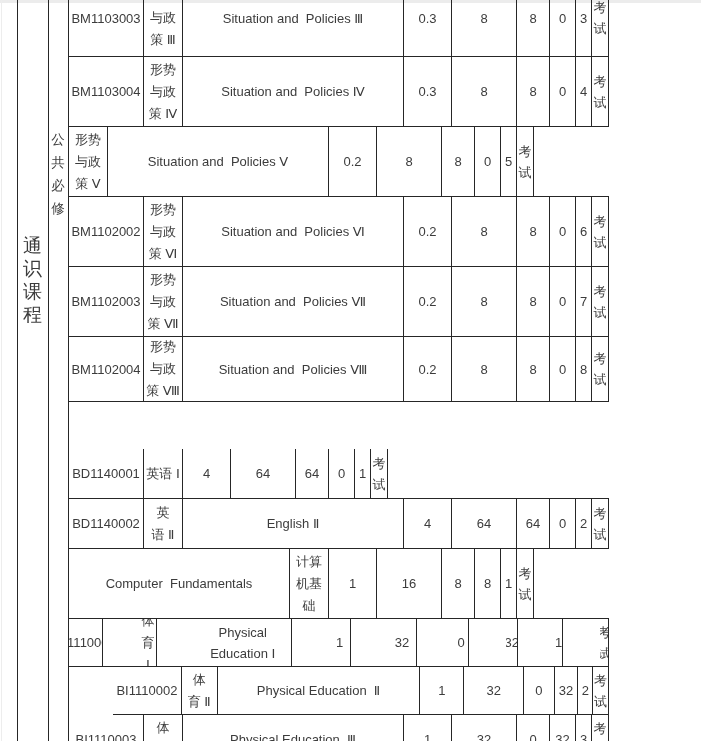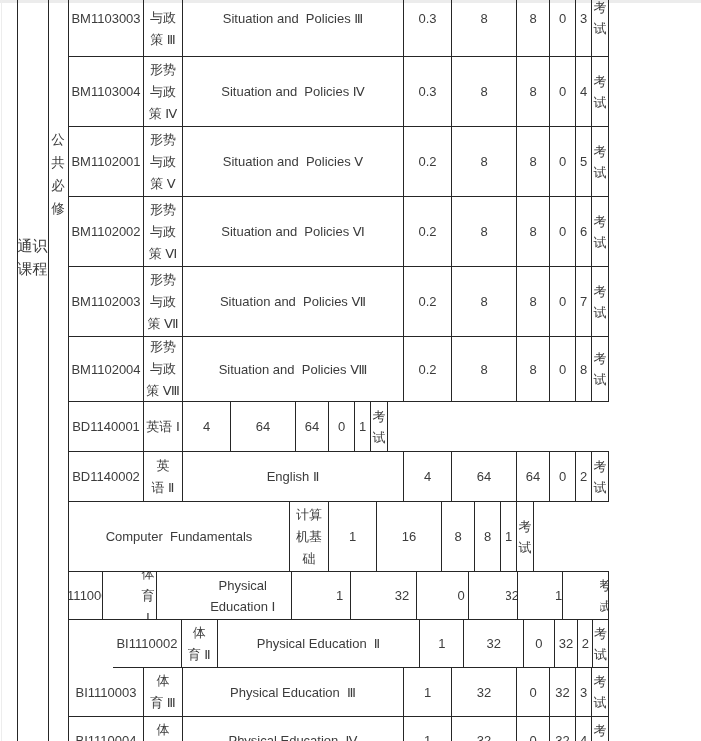--- a/index.html
+++ b/index.html
@@ -23,21 +23,21 @@
   .vline.l17{left:17px;}
   .vline.l48{left:48px;}
   .merged-label{
     position:absolute;
     text-align:center;
     white-space:pre-line;
     color:var(--tc);
   }
   .category-label{
     left:17px;width:31px;top:234px;
-    font-size:15px;line-height:23px;text-align:center;
+    font-size:19px;line-height:23px;text-align:center;
   }
   .nature-label{
     left:48px;width:20px;top:128px;
     font-size:13.5px;line-height:23px;
   }
   
   .rows{
     position:absolute;
     left:68px;top:-20px;
     width:541px;
@@ -113,21 +113,20 @@
     <div class="cell cell-en">Situation and  Policies Ⅳ</div>
     <div class="cell cell-credits">0.3</div>
     <div class="cell cell-total">8</div>
     <div class="cell cell-theory">8</div>
     <div class="cell cell-practice">0</div>
     <div class="cell cell-sem">4</div>
     <div class="cell cell-assess">考试</div>
   </div>
 
   <div class="row" style="height: 70px;">
-    <div class="cell cell-code">BM1102001</div>
     <div class="cell cell-zh">形势
 与政
 策 Ⅴ</div>
     <div class="cell cell-en">Situation and  Policies Ⅴ</div>
     <div class="cell cell-credits">0.2</div>
     <div class="cell cell-total">8</div>
     <div class="cell cell-theory">8</div>
     <div class="cell cell-practice">0</div>
     <div class="cell cell-sem">5</div>
     <div class="cell cell-assess">考试</div>
@@ -168,21 +167,21 @@
 策 Ⅷ</div>
     <div class="cell cell-en">Situation and  Policies Ⅷ</div>
     <div class="cell cell-credits">0.2</div>
     <div class="cell cell-total">8</div>
     <div class="cell cell-theory">8</div>
     <div class="cell cell-practice">0</div>
     <div class="cell cell-sem">8</div>
     <div class="cell cell-assess">考试</div>
   </div>
 
-  <div class="row" style="height: 50px;">
+  <div class="row" style="height: 50px; margin-top: 47px;">
     <div class="cell cell-code">BD1140001</div>
     <div class="cell cell-zh">英语 Ⅰ</div>
     <div class="cell cell-credits">4</div>
     <div class="cell cell-total">64</div>
     <div class="cell cell-theory">64</div>
     <div class="cell cell-practice">0</div>
     <div class="cell cell-sem">1</div>
     <div class="cell cell-assess">考试</div>
   </div>
 

